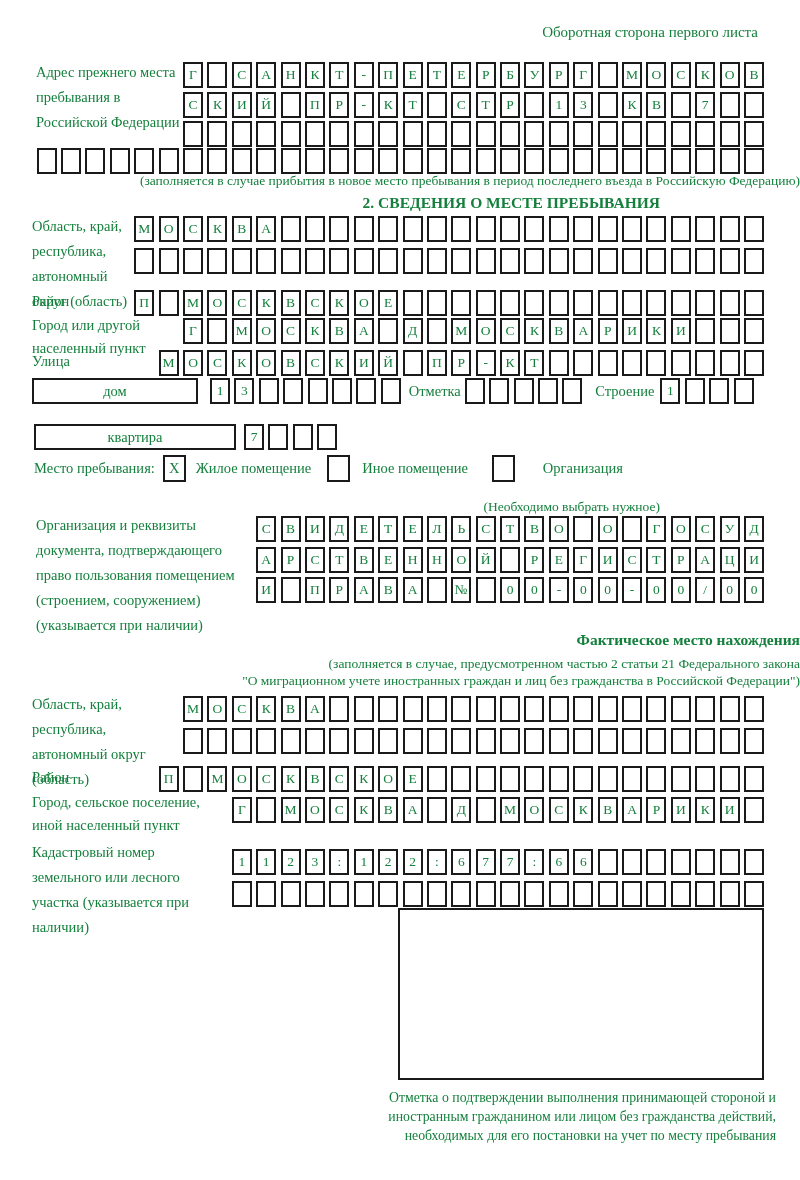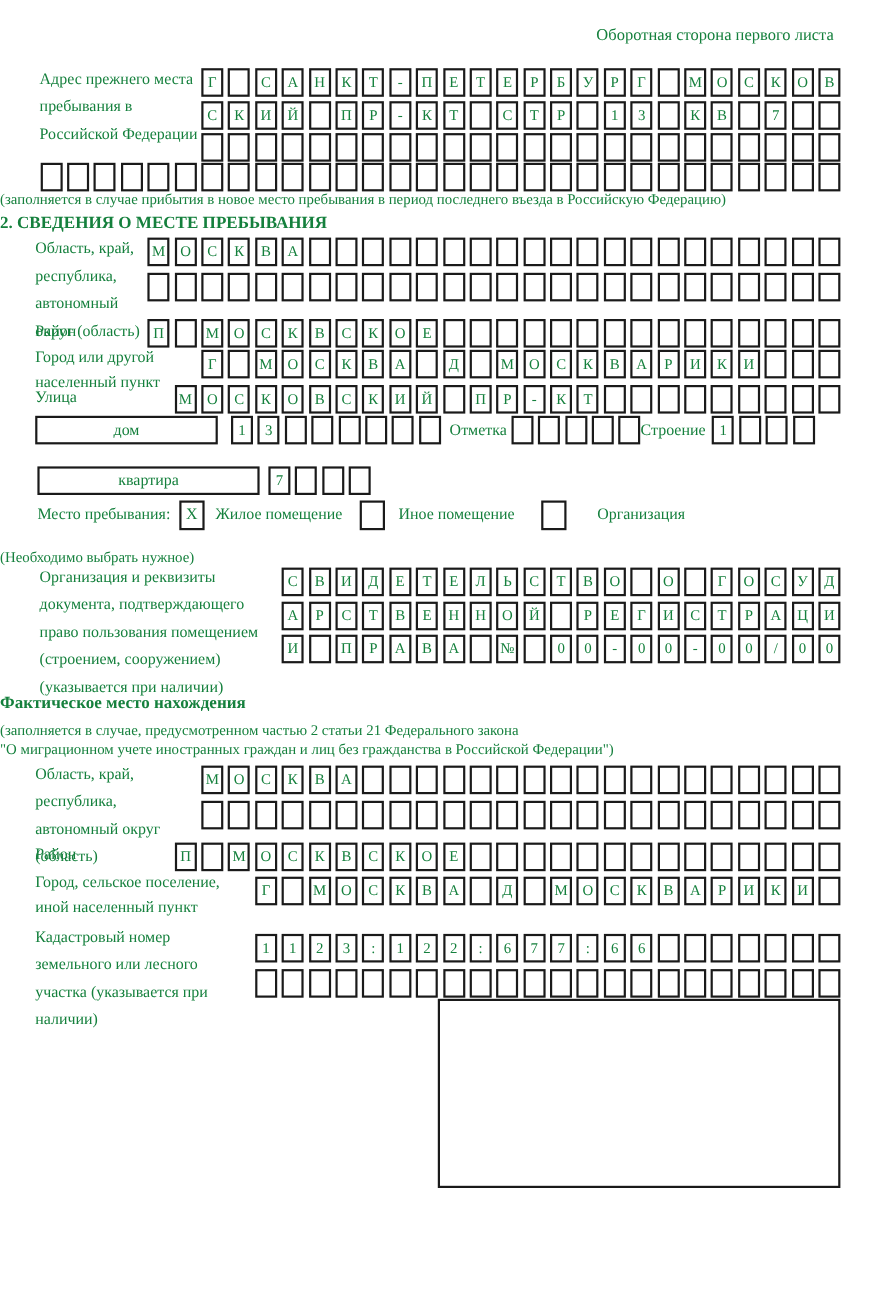--- a/index.html
+++ b/index.html
@@ -5,21 +5,21 @@
   * { margin:0; padding:0; box-sizing:border-box; }
   html,body { background:#ffffff; }
   .page {
     position:relative; width:800px; height:1180px; background:#ffffff;
     font-family:"Liberation Serif","DejaVu Serif",serif; color:#15803d;
     overflow:hidden;
   }
   .abs { position:absolute; }
   .lbl { position:absolute; font-size:14.5px; line-height:25px; }
   .note { font-size:13.5px; line-height:16px; }
-  .center { text-align:left; }
+  .center { text-align:right; }
   .title { font-weight:bold; font-size:15.5px; }
   .boxrow { position:absolute; display:flex; gap:4.4px; }
   .boxes { display:flex; gap:4.4px; }
   .cbox {
     width:20px; height:26px; border:2px solid #1a1a1a; flex:0 0 auto;
     display:flex; align-items:center; justify-content:center;
     font-size:13.5px; line-height:1;
   }
   .widebox {
     border:2px solid #1a1a1a; height:26px; flex:0 0 auto;
@@ -313,21 +313,21 @@
         <div class="cbox"></div>
       </div>
     <div class="inl-lbl" style="margin-left:8px;">Отметка</div>
     <div class="boxes" style="margin-left:4px;">
         <div class="cbox"></div>
         <div class="cbox"></div>
         <div class="cbox"></div>
         <div class="cbox"></div>
         <div class="cbox"></div>
       </div>
-    <div class="inl-lbl" style="">Строение</div>
+    <div class="inl-lbl" style="margin-left:13px;">Строение</div>
     <div class="boxes" style="margin-left:6px;">
         <div class="cbox">1</div>
         <div class="cbox"></div>
         <div class="cbox"></div>
         <div class="cbox"></div>
       </div>
   </div>
 
   <div class="flexrow" style="left:34px; top:424px;">
     <div class="widebox" style="width:202px;">квартира</div>
@@ -578,14 +578,15 @@
       <div class="cbox"></div>
       <div class="cbox"></div>
       <div class="cbox"></div>
       <div class="cbox"></div>
       <div class="cbox"></div>
       <div class="cbox"></div>
       <div class="cbox"></div>
     </div>
 
   <div class="bigbox" style="left:398px; top:908px; width:366px; height:172px;"></div>
+  <div class="abs note center" style="left:386px; top:1088px; width:390px; line-height:19px; font-size:13.8px;">Отметка о подтверждении выполнения принимающей стороной и иностранным гражданином или лицом без гражданства действий, необходимых для его постановки на учет по месту пребывания</div>
 
 </div>
 
 </body></html>

